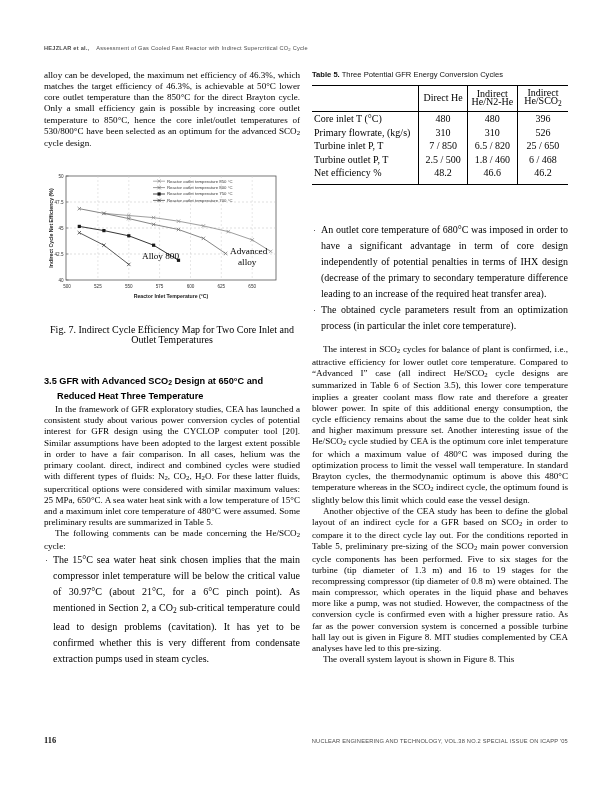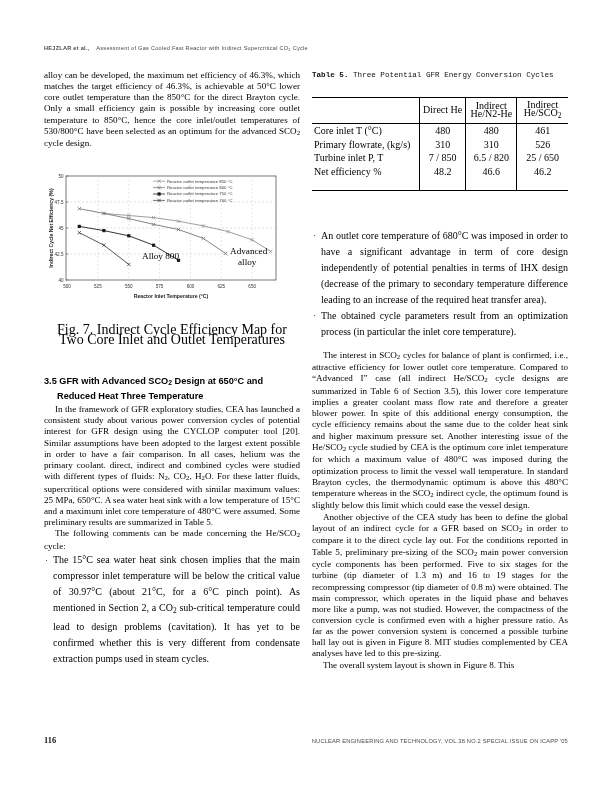--- a/index.html
+++ b/index.html
@@ -59,23 +59,23 @@
     text-align:justify;
   }
   ul.dashlist li::before {
     content:"\00B7";
     position:absolute; left:1px; top:-0.5px;
     font-size:9.1px;
   }
 
   
   .tbl-cap {
-    font-family:Liberation Mono, monospace;
+    font-family:Liberation Sans, sans-serif;
     font-size:7.6px; line-height:10px;
-    color:#111; margin-bottom:17px;
+    color:#111; margin-bottom:5px;
   }
   .tbl-cap b { font-weight:bold; }
   table.t5 {
     border-collapse:collapse;
     width:256px;
     font-size:10px;
     font-family:"Liberation Serif", serif;
   }
   table.t5 th, table.t5 td { padding:0; }
   table.t5 thead tr.hdr th {
@@ -92,29 +92,29 @@
     text-align:left;
     padding:1.25px 2px 1.25px 2px;
     white-space:nowrap;
   }
   table.t5 td.num {
     text-align:center;
     padding:1.25px 2px 1.25px 2px;
     white-space:nowrap;
   }
   table.t5 .vl { border-left:0.9px solid #000; }
-  table.t5 tbody tr.last td { padding-bottom:13px; }
+  table.t5 tbody tr.last td { padding-bottom:6px; }
   table.t5 tfoot td { border-top:1.1px solid #000; height:0; line-height:0; font-size:0; padding:0; }
 
   
   .figbox { position:relative; width:256px; height:150px; margin:0 auto; }
   .figcap {
     margin-top:7px;
     text-align:center;
-    font-size:14px;
+    font-size:10px;
     line-height:10.6px;
   }
 
   
   .pagenum {
     position:absolute; left:44px; top:736px;
     font-family:Liberation Serif, serif;
     font-size:8.4px; font-weight:bold; color:#111;
   }
   .journal {
@@ -296,33 +296,39 @@
           <th class="vl" style="width:48px">Direct He</th>
           <th class="vl" style="width:51px">Indirect<br>He/N2-He</th>
           <th class="vl" style="width:51px">Indirect<br>He/SCO<span class="sub">2</span></th>
         </tr>
       </thead>
       <tbody>
         <tr>
           <td class="lab">Core inlet T (°C)</td>
           <td class="num vl">480</td>
           <td class="num vl">480</td>
-          <td class="num vl">461</td>
+          <td class="num vl">396</td>
         </tr>
         <tr>
           <td class="lab">Primary flowrate, (kg/s)</td>
           <td class="num vl">310</td>
           <td class="num vl">310</td>
           <td class="num vl">526</td>
         </tr>
         <tr>
           <td class="lab">Turbine inlet P, T</td>
           <td class="num vl">7 / 850</td>
           <td class="num vl">6.5 / 820</td>
           <td class="num vl">25 / 650</td>
+        </tr>
+        <tr>
+          <td class="lab">Turbine outlet P, T</td>
+          <td class="num vl">2.5 / 500</td>
+          <td class="num vl">1.8 / 460</td>
+          <td class="num vl">6 / 468</td>
         </tr>
         <tr class="last">
           <td class="lab">Net efficiency %</td>
           <td class="num vl">48.2</td>
           <td class="num vl">46.6</td>
           <td class="num vl">46.2</td>
         </tr>
       </tbody>
       <tfoot>
         <tr>

